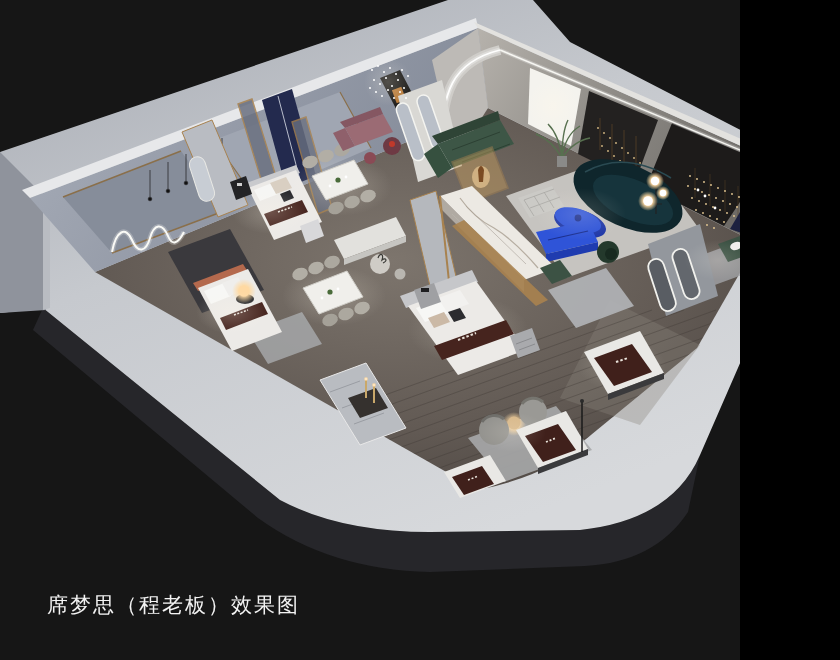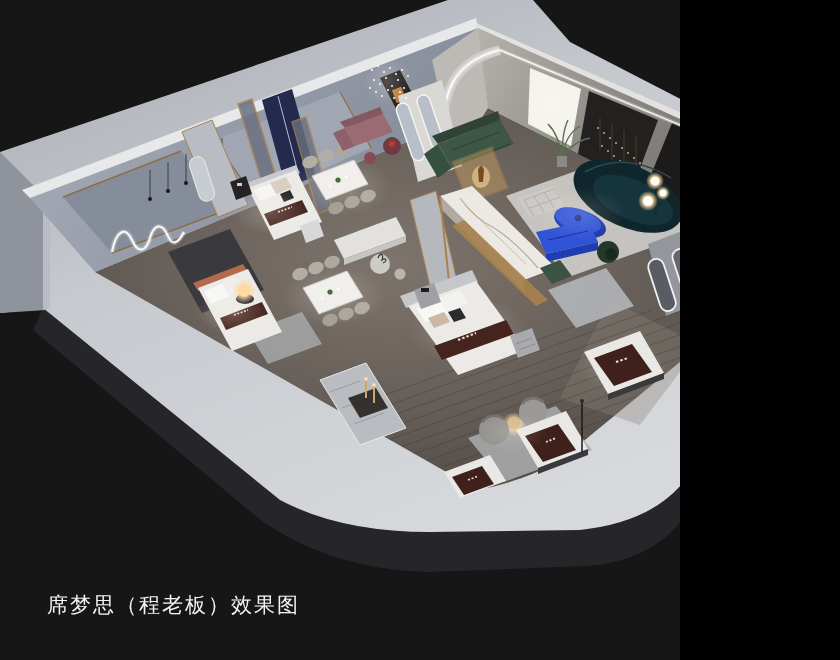--- a/index.html
+++ b/index.html
@@ -1,16 +1,16 @@
 <!DOCTYPE html>
 <html><head>
 <meta charset="utf-8">
 <style>
   html,body{margin:0;padding:0;background:#000;}
-  .stage{position:relative;width:680px;height:660px;background:#161616;overflow:hidden;
+  .stage{position:relative;width:740px;height:660px;background:#161616;overflow:hidden;
          font-family:"Liberation Sans","DejaVu Sans",sans-serif;}
   .stage svg{position:absolute;left:0;top:0;}
   .caption{position:absolute;left:47px;top:591px;color:#f3f3f3;font-size:21px;
            font-weight:500;letter-spacing:2px;}
 </style>
 </head>
 <body>
 
 <div class="stage">
 <svg width="840" height="660" viewBox="0 0 840 660">

